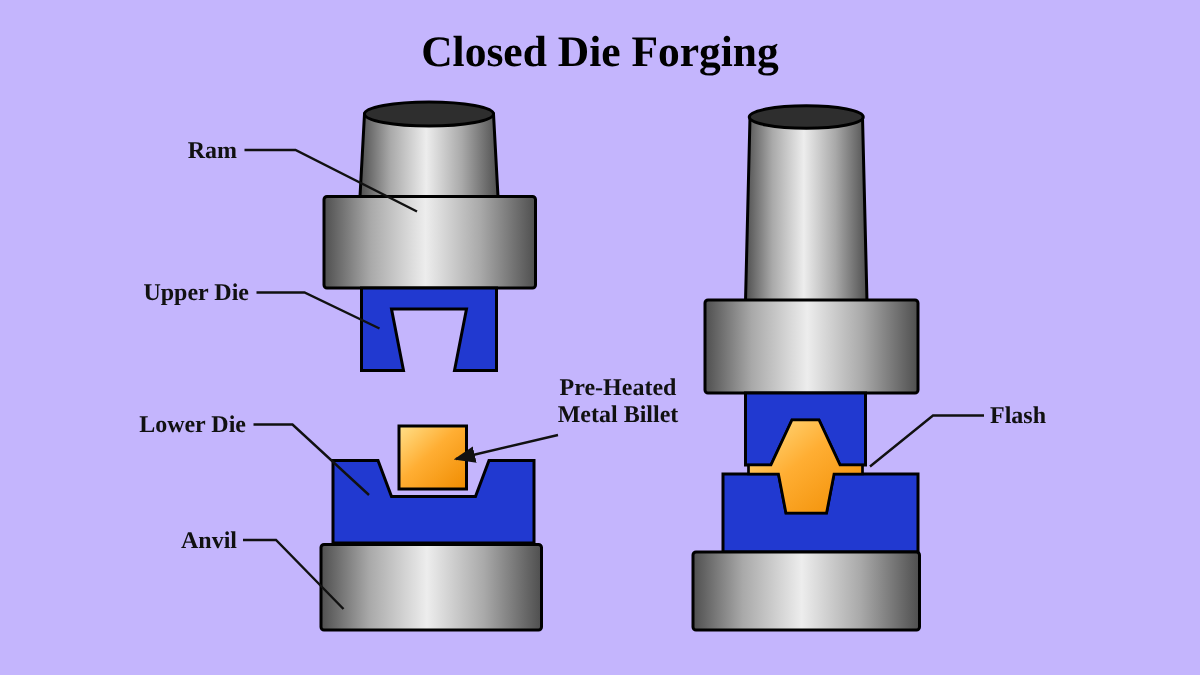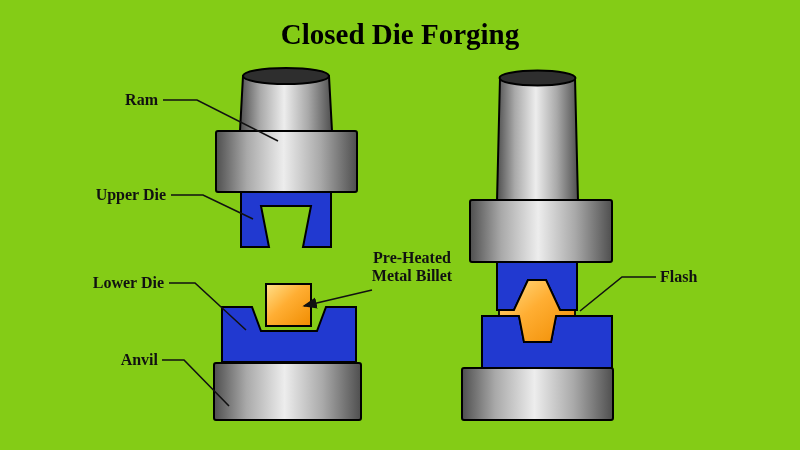--- a/index.html
+++ b/index.html
@@ -1,16 +1,16 @@
 <!DOCTYPE html>
 <html><head>
 <meta charset="utf-8">
 <style>
   html,body{margin:0;padding:0;background:#ffffff;}
-  .canvas{position:relative;width:800px;height:450px;background:#84cc16;overflow:hidden;}
+  .canvas{position:relative;width:800px;height:450px;background:#c4b5fd;overflow:hidden;}
   svg{display:block;}
   .ttl{font-family:"Liberation Serif",serif;font-weight:bold;font-size:29px;fill:#000;}
   .lbl{font-family:"Liberation Serif",serif;font-weight:bold;font-size:16px;fill:#111;}
   .leader{fill:none;stroke:#111;stroke-width:1.6;}
 </style>
 </head>
 <body>
 
 <div class="canvas">
 <svg width="800" height="450" viewBox="0 0 800 450">

